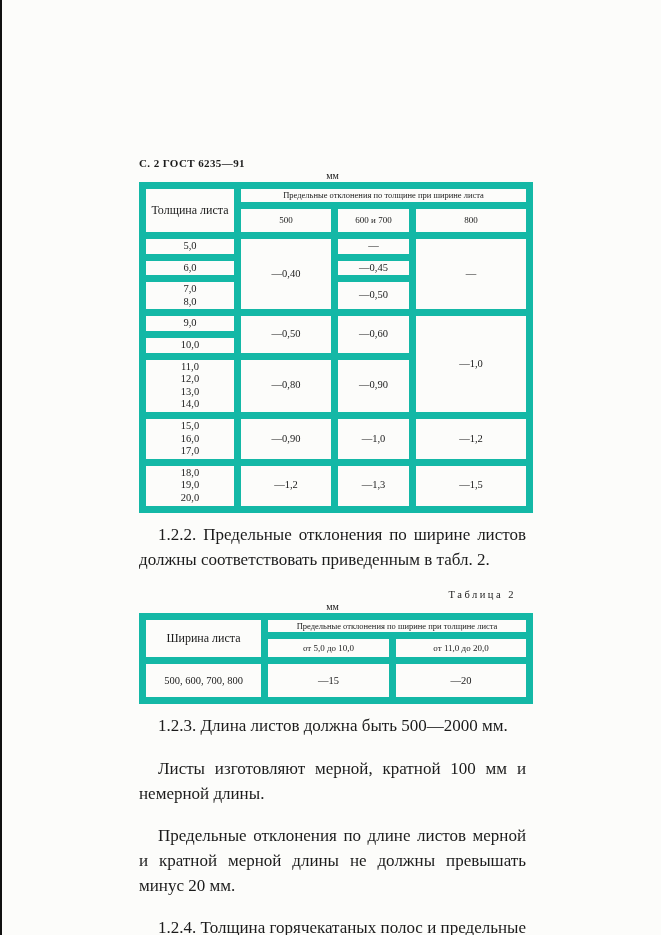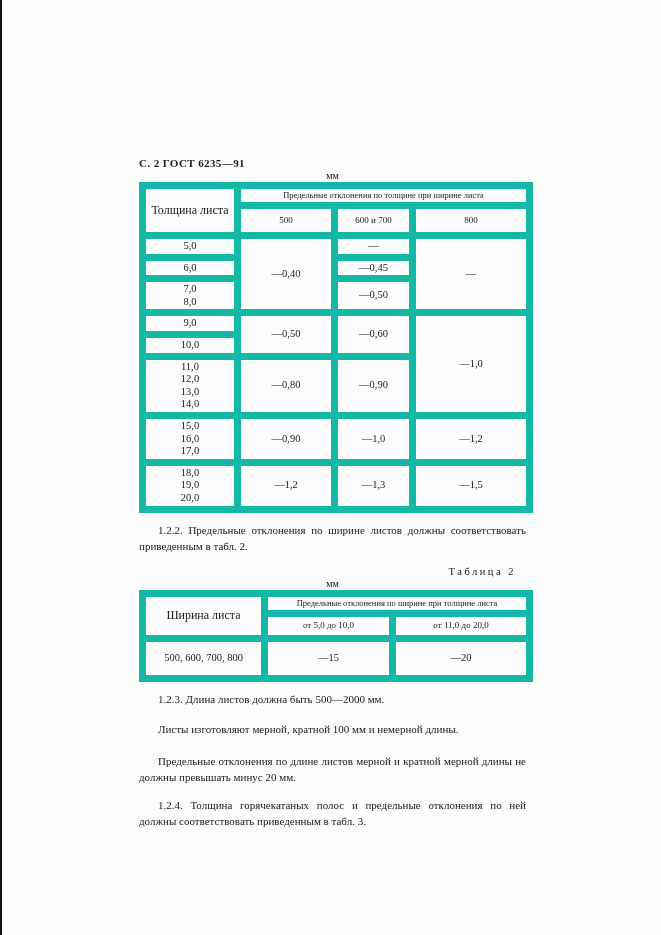--- a/index.html
+++ b/index.html
@@ -43,21 +43,21 @@
   tr.h18 { height: 18px; }
   tr.h26 { height: 26px; }
   tr.h38 { height: 40px; }
   tr.h44 { height: 46px; }
   tr.h48 { height: 48px; }
   tr.t2h1 { height: 17px; }
   tr.t2h2 { height: 25px; }
   tr.t2d  { height: 40px; }
 
   .para {
-    font-size: 11px; line-height: 1.48;
+    font-size: 17px; line-height: 1.48;
     text-align: justify; text-indent: 19px;
   }
   .p122 { margin-top: 9px; }
   .p123 { margin-top: 9px; }
   .p123a { margin-top: 14px; }
   .p123b { margin-top: 16px; }
   .p124 { margin-top: 5px; }
 </style>
 </head>
 <body>

